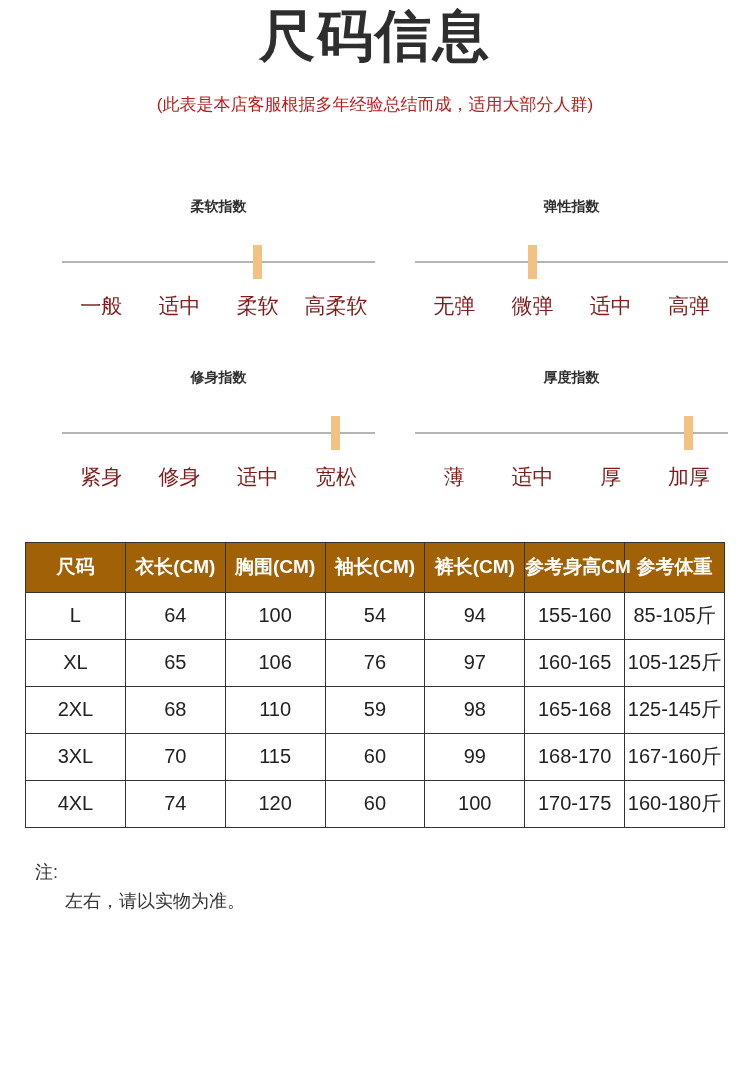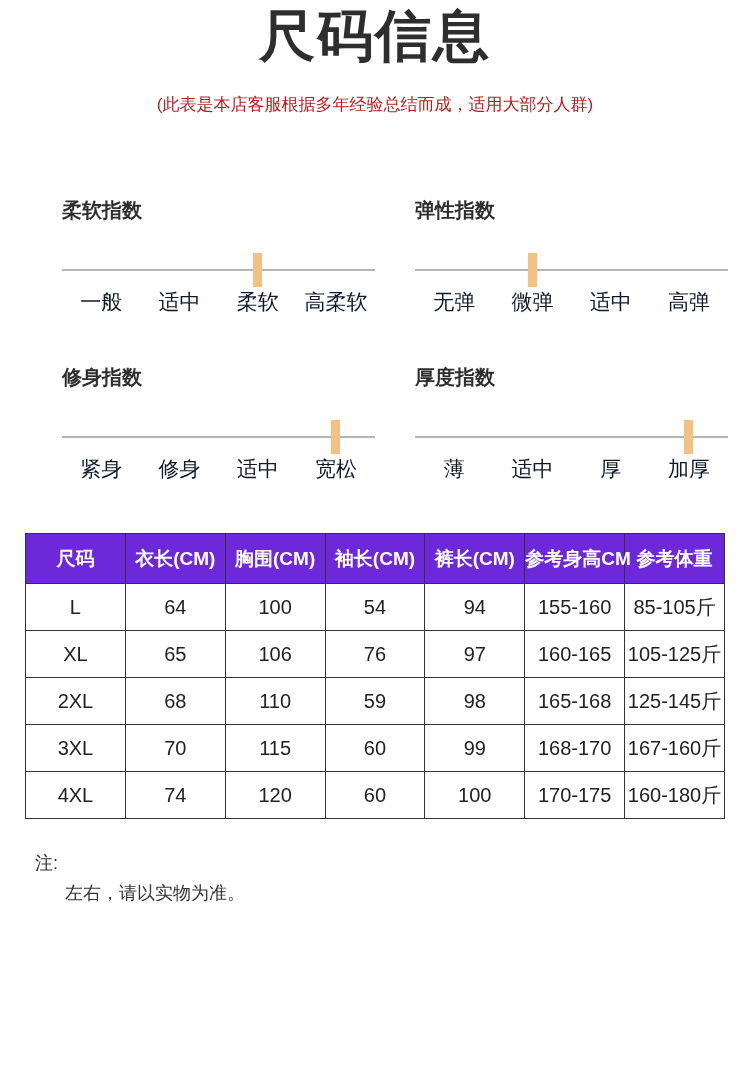--- a/index.html
+++ b/index.html
@@ -35,24 +35,25 @@
   .indices {
     margin-top: 80px;
     padding-left: 62px;
     padding-right: 22px;
     display: grid;
     grid-template-columns: 1fr 1fr;
     column-gap: 40px;
     row-gap: 48px;
   }
   .scale-title {
-    font-size: 20px;
+    font-size: 14px;
     font-weight: 700;
     color: #2e2e2e;
     line-height: 1.3;
+    text-align: center;
   }
   .scale-track {
     position: relative;
     margin-top: 30px;
     height: 34px;
     display: grid;
     grid-template-columns: 1fr 1fr 1fr 1fr;
   }
   .track-line {
     position: absolute;
@@ -70,38 +71,39 @@
   .tick-marker {
     width: 9px;
     height: 34px;
     background: #f3c181;
     opacity: 0;
     position: relative;
     z-index: 2;
   }
   .tick-marker.active { opacity: 1; }
   .scale-labels {
+    margin-top: 12px;
     display: grid;
     grid-template-columns: 1fr 1fr 1fr 1fr;
     font-size: 21px;
-    color: #0f172a;
+    color: #7f1d1d;
     line-height: 1.4;
   }
   .scale-labels span { text-align: center; white-space: nowrap; }
 
   
   .size-table {
     margin: 50px 25px 0;
     width: 700px;
     border-collapse: collapse;
     table-layout: fixed;
     text-align: center;
   }
   .size-table th {
-    background: #6d28d9;
+    background: #a16207;
     color: #ffffff;
     font-size: 19px;
     font-weight: 700;
     height: 50px;
     border: 1px solid #333333;
     white-space: nowrap;
   }
   .size-table td {
     background: #ffffff;
     color: #222222;

